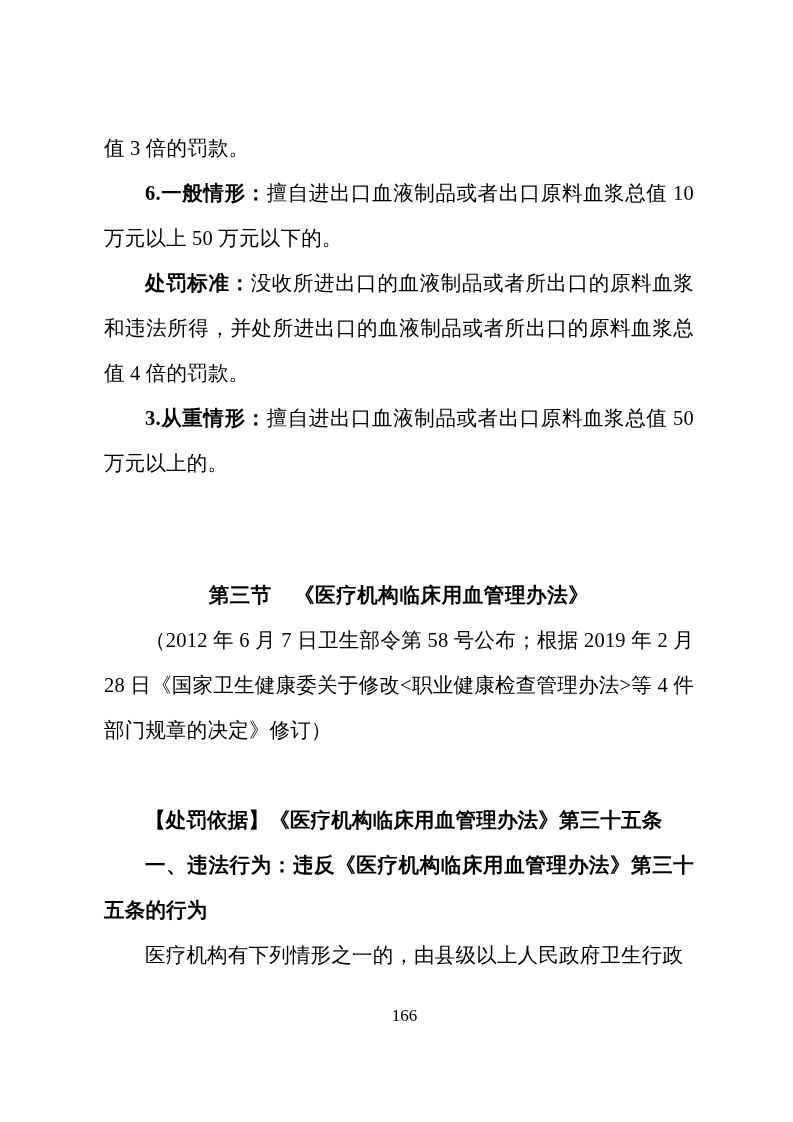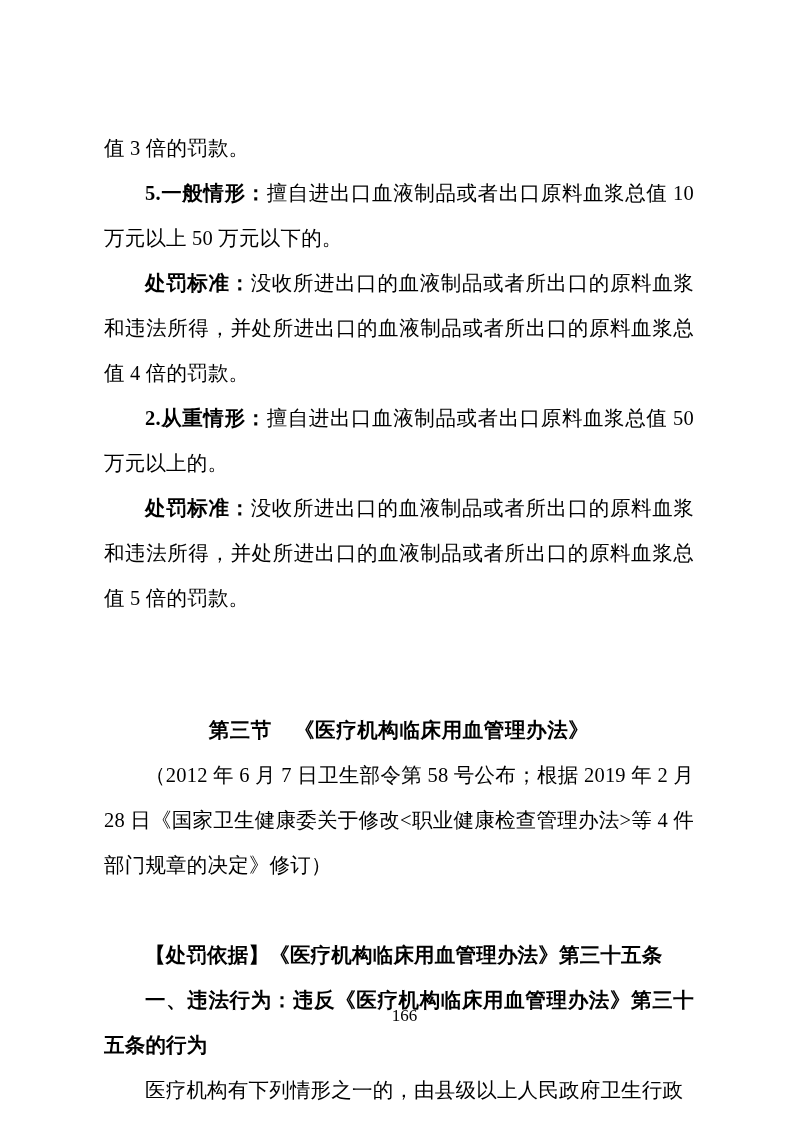--- a/index.html
+++ b/index.html
@@ -70,34 +70,31 @@
 
 <div class="page">
 
   <div class="content">
 
     <p>
       <span>值 3 倍的罚款。</span>
     </p>
 
     <p class="indent">
-      <span class="bold">5.一般情形：</span><span>擅自进出口血液制品或者出口原料血浆总值 10 万元以上 50 万元以下的。</span>
+      <span class="bold">6.一般情形：</span><span>擅自进出口血液制品或者出口原料血浆总值 10 万元以上 50 万元以下的。</span>
     </p>
 
     <p class="indent">
       <span class="bold">处罚标准：</span><span>没收所进出口的血液制品或者所出口的原料血浆和违法所得，并处所进出口的血液制品或者所出口的原料血浆总值 4 倍的罚款。</span>
     </p>
 
     <p class="indent">
-      <span class="bold">2.从重情形：</span><span>擅自进出口血液制品或者出口原料血浆总值 50 万元以上的。</span>
+      <span class="bold">3.从重情形：</span><span>擅自进出口血液制品或者出口原料血浆总值 50 万元以上的。</span>
     </p>
 
-    <p class="indent">
-      <span class="bold">处罚标准：</span><span>没收所进出口的血液制品或者所出口的原料血浆和违法所得，并处所进出口的血液制品或者所出口的原料血浆总值 5 倍的罚款。</span>
-    </p>
 
     <div class="block-gap"></div>
 
     <div class="section-title">
       <span>第三节</span><span class="gap"></span><span>《医疗机构临床用血管理办法》</span>
     </div>
 
     <p class="indent sub-note">
       <span>（2012 年 6 月 7 日卫生部令第 58 号公布；根据 2019 年 2 月 28 日《国家卫生健康委关于修改&lt;职业健康检查管理办法&gt;等 4 件部门规章的决定》修订）</span>
     </p>

